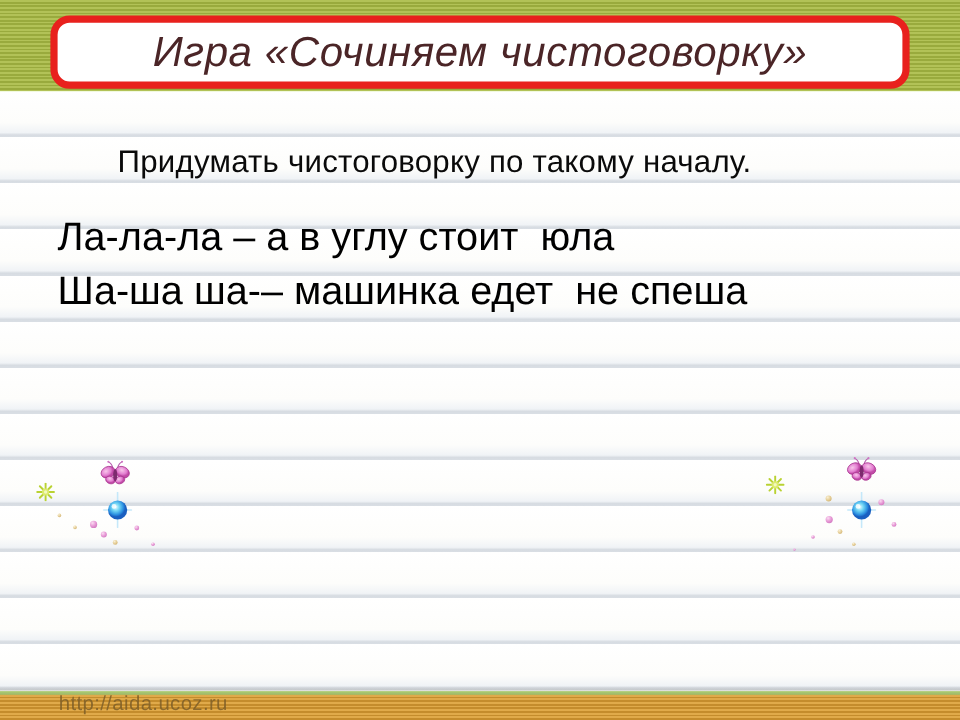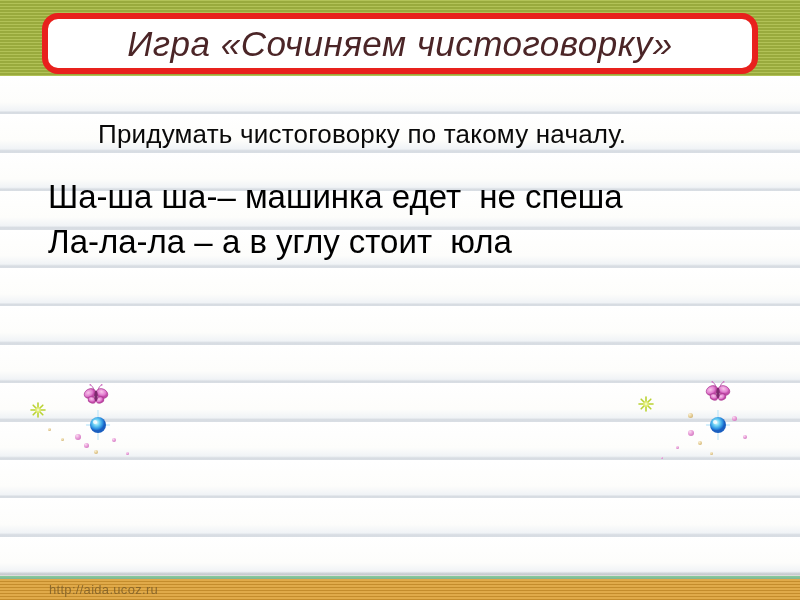--- a/index.html
+++ b/index.html
@@ -1,18 +1,18 @@
 <!DOCTYPE html>
 <html><head>
 <meta charset="utf-8">
 <style>
   html,body{margin:0;padding:0;background:#888;}
   .slide{
     position:relative;width:800px;height:600px;overflow:hidden;
-    background:#86efac;font-family:"Liberation Sans",sans-serif;
+    background:#bef264;font-family:"Liberation Sans",sans-serif;
     margin:0 auto;
   }
   
   .top-band{
     position:absolute;left:0;top:0;width:800px;height:76px;
     background:repeating-linear-gradient(180deg,#b2c257 0 1.5px,#99aa3d 1.5px 3px);
     z-index:1;
   }
   
   .paper{
@@ -48,21 +48,21 @@
     position:absolute;left:0;bottom:21px;width:800px;height:7px;
     background:linear-gradient(180deg,rgba(150,150,145,0) 0%,rgba(130,130,125,.55) 100%);
     z-index:3;
   }
   .bottom-band{
     position:absolute;left:0;bottom:0;width:800px;height:21px;
     background:repeating-linear-gradient(180deg,#e0aa4a 0 1.5px,#c48c2c 1.5px 3px);
     z-index:3;
   }
   .watermark{
-    position:absolute;left:49px;bottom:3px;font-size:13px;color:#7a5c28;
+    position:absolute;left:49px;bottom:3px;font-size:17px;color:#7a5c28;
     opacity:.8;z-index:4;letter-spacing:.3px;
   }
   
   .cluster{position:absolute;z-index:5;}
   .cluster-left{left:26px;top:380px;width:110px;height:80px;}
   .cluster-right{left:636px;top:376px;width:120px;height:90px;}
   .deco{position:absolute;}
   .dot{position:absolute;border-radius:50%;display:block;}
   .dot-pink{background:radial-gradient(circle at 35% 30%,#fbdcf2 0%,#e79ad6 45%,#c565b4 100%);}
   .dot-tan{background:radial-gradient(circle at 35% 30%,#faf0d4 0%,#e3cb92 50%,#c2a05c 100%);}
@@ -75,22 +75,22 @@
   <div class="top-band"></div>
   <div class="paper"></div>
 
   <div class="title-box">
     <span class="title-text">Игра «Сочиняем чистоговорку»</span>
   </div>
 
   <div class="subtitle">Придумать чистоговорку по такому началу.</div>
 
   <div class="body-text">
+    <div class="body-line">Ла-ла-ла – а в углу стоит  юла</div>
     <div class="body-line">Ша-ша ша-– машинка едет  не спеша</div>
-    <div class="body-line">Ла-ла-ла – а в углу стоит  юла</div>
   </div>
 
   <div class="cluster cluster-left">
     <span class="deco" style="left:4px;top:22px;">
       <svg width="16" height="16" viewBox="0 0 16 16">
         <g stroke="#b9d232" stroke-width="1.6" stroke-linecap="round">
           <line x1="8" y1="1" x2="8" y2="15"></line>
             <line x1="1" y1="8" x2="15" y2="8"></line>
           <line x1="3.2" y1="3.2" x2="12.8" y2="12.8"></line>
             <line x1="12.8" y1="3.2" x2="3.2" y2="12.8"></line>

